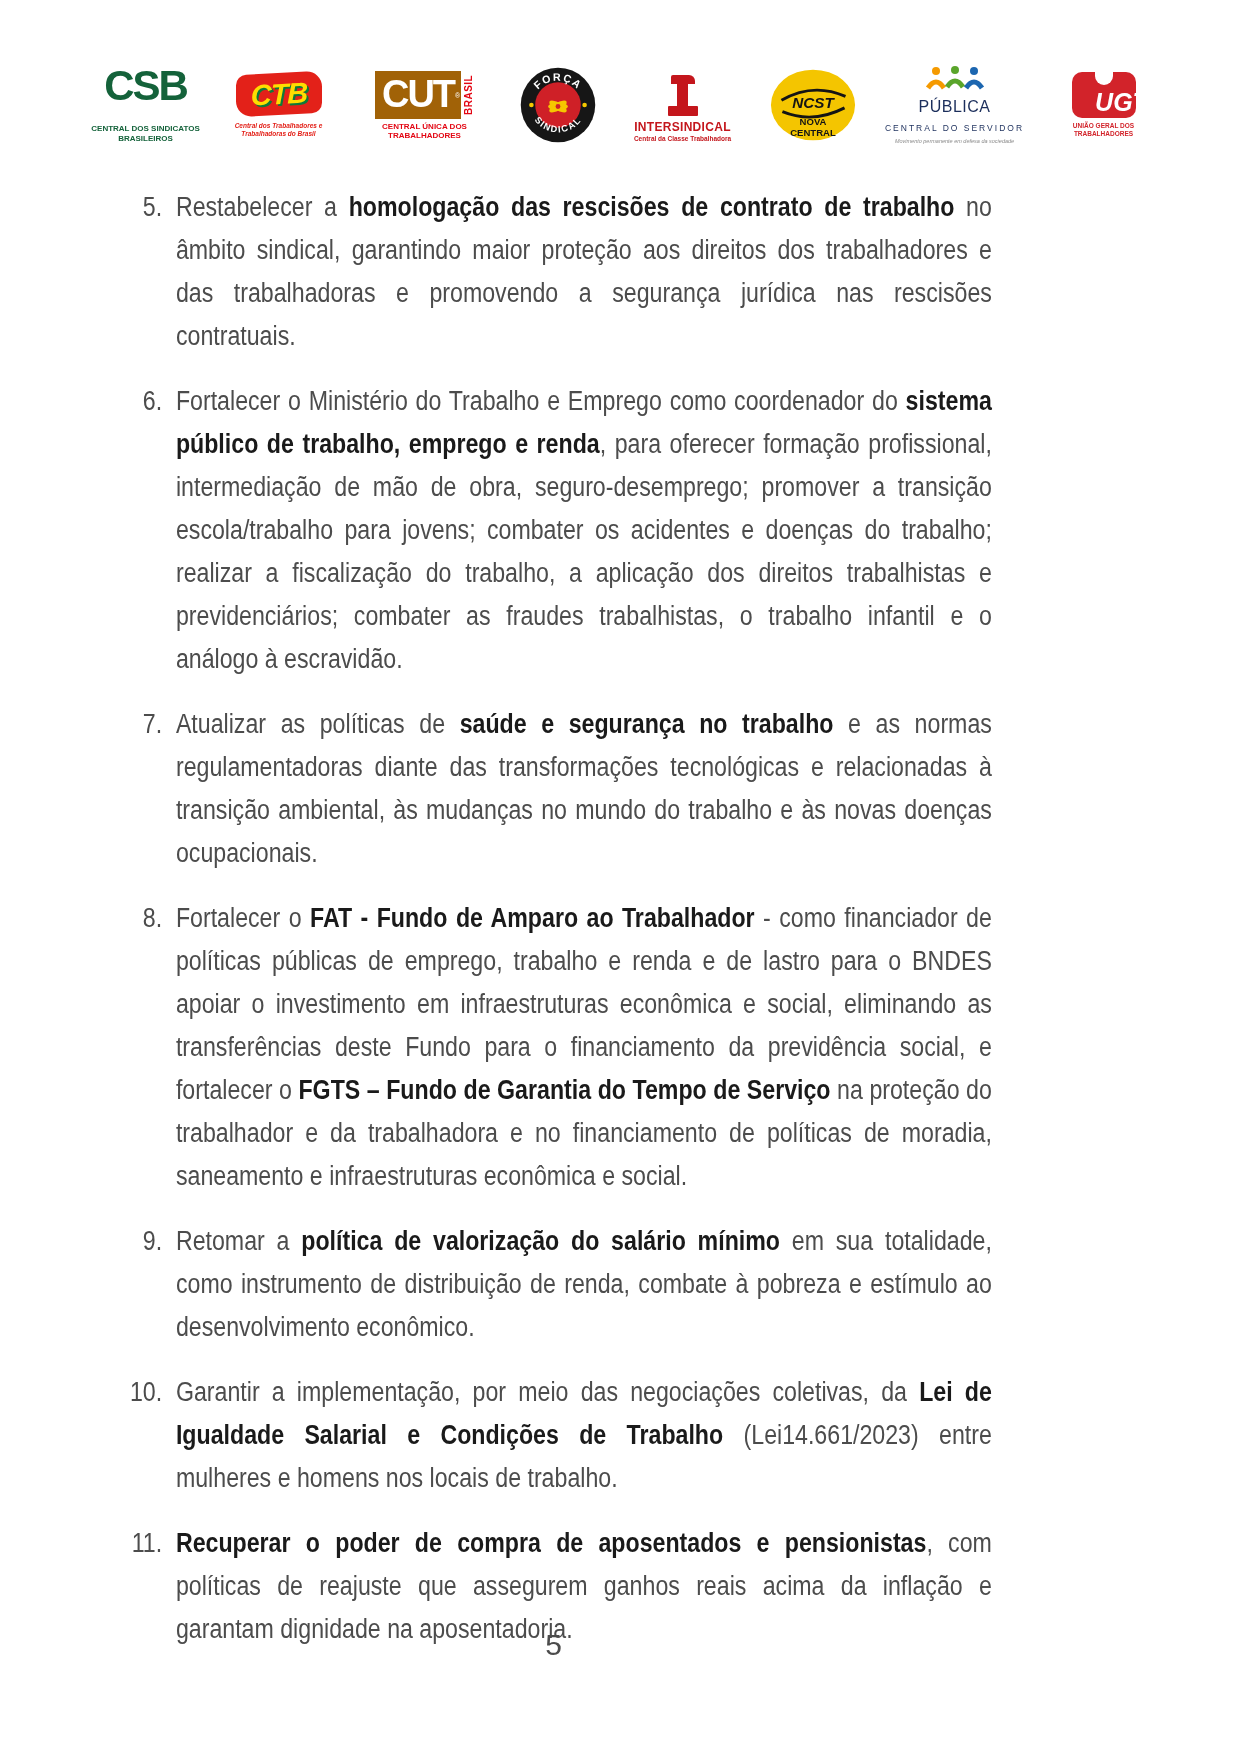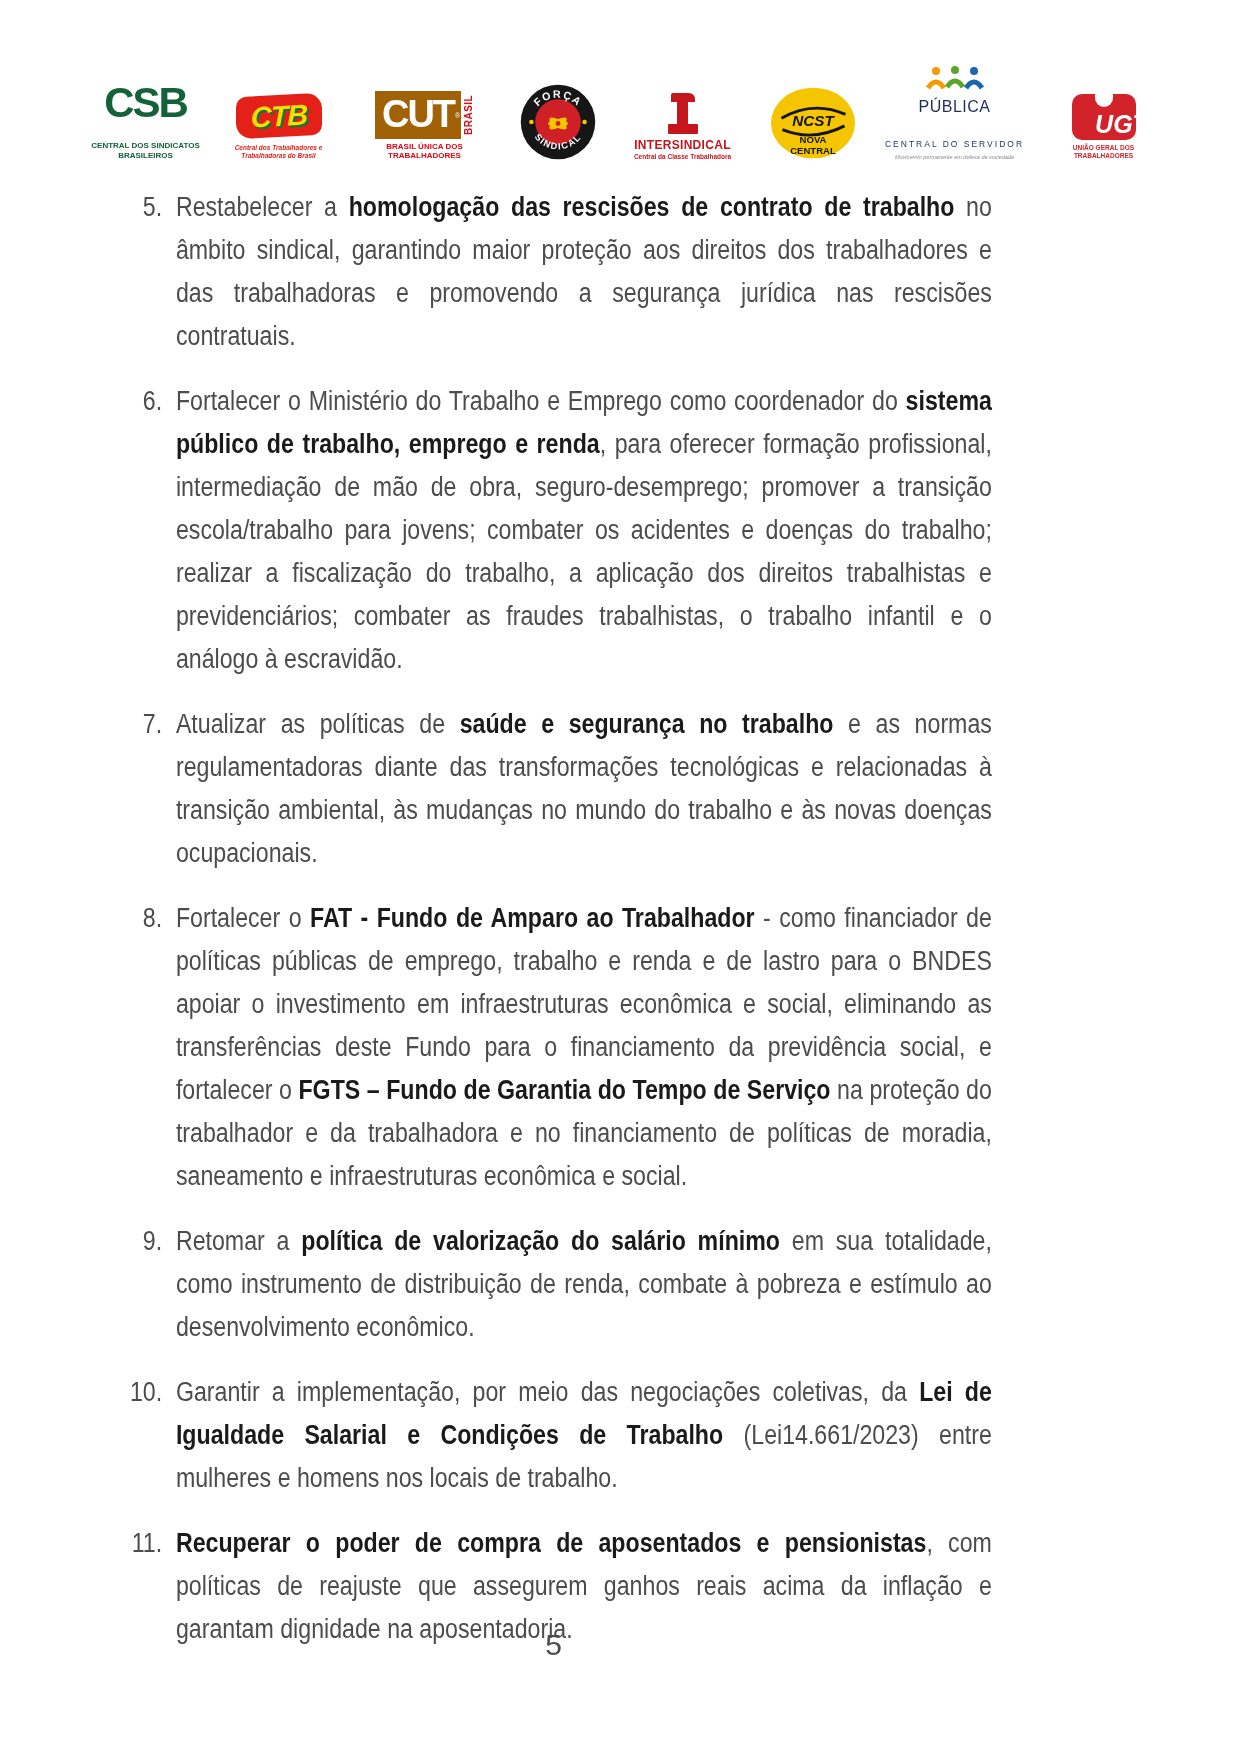--- a/index.html
+++ b/index.html
@@ -7,21 +7,21 @@
     position:relative;
     width:1241px;height:1754px;
     background:#ffffff;
     font-family:"Liberation Sans","DejaVu Sans",sans-serif;
     overflow:hidden;
   }
 
   
   .logo-strip{
     position:absolute;top:66px;left:0;width:1241px;
-    display:flex;justify-content:center;align-items:flex-end;gap:24px;
+    display:flex;justify-content:center;align-items:center;gap:24px;
   }
   .logo{flex:0 0 auto;}
 
   
   .logo-csb{width:116px;text-align:center;color:#14623a;}
   .csb-abbr{font-size:42px;font-weight:800;line-height:38px;letter-spacing:-2px;}
   .csb-caption{font-size:8px;font-weight:700;margin-top:19px;line-height:9.5px;}
 
   
   .logo-ctb{width:102px;text-align:center;}
@@ -54,21 +54,21 @@
   .inter-bot{width:30px;height:10px;background:#c4161c;border-radius:1px;}
   .inter-name{font-size:12px;font-weight:900;margin-top:4px;letter-spacing:0.3px;}
   .inter-caption{font-size:6.5px;font-weight:700;margin-top:1px;}
 
   
   .logo-ncst{width:86px;height:74px;}
 
   
   .logo-publica{width:150px;text-align:center;color:#1c2f5c;}
   .publica-name{font-size:16px;font-weight:400;line-height:25px;letter-spacing:0.5px;}
-  .publica-caption{font-size:8.5px;font-weight:500;letter-spacing:2px;margin-top:20px;}
+  .publica-caption{font-size:8.5px;font-weight:500;letter-spacing:2px;margin-top:4px;}
   .publica-tagline{font-size:5.5px;color:#8a8a8a;margin-top:5px;font-style:italic;}
 
   
   .logo-ugt{width:100px;text-align:center;}
   .ugt-mark{position:relative;width:64px;height:46px;margin:0 auto;background:#d2232a;border-radius:10px;}
   .ugt-notch{position:absolute;top:-1px;left:50%;transform:translateX(-50%);
     width:18px;height:14px;background:#ffffff;border-radius:0 0 10px 10px;}
   .ugt-text{position:absolute;bottom:1px;width:100%;text-align:center;
     font-size:25px;font-weight:900;font-style:italic;color:#ffffff;letter-spacing:0;padding-left:18px;}
   .ugt-caption{color:#d2232a;font-size:6.5px;font-weight:800;margin-top:4px;line-height:8px;}
@@ -110,21 +110,21 @@
         <span class="ctb-abbr">CTB</span>
       </div>
       <div class="ctb-caption">Central dos Trabalhadores e Trabalhadoras do Brasil</div>
     </div>
 
     <div class="logo logo-cut">
       <div class="cut-row">
         <div class="cut-box"><span>CUT</span><span class="cut-reg">®</span></div>
         <div class="cut-side">BRASIL</div>
       </div>
-      <div class="cut-caption">BRASIL ÚNICA DOS TRABALHADORES</div>
+      <div class="cut-caption">CENTRAL ÚNICA DOS TRABALHADORES</div>
     </div>
 
     <svg class="logo logo-forca" viewBox="0 0 100 100">
       <circle cx="50" cy="50" r="49" fill="#161616"></circle>
       <circle cx="50" cy="50" r="30" fill="#cf2027"></circle>
       <defs>
         <path id="fs-arc-top" d="M 16,52 A 34,34 0 0 1 84,52" fill="none"></path>
         <path id="fs-arc-bot" d="M 12,48 A 38,38 0 0 0 88,48" fill="none"></path>
       </defs>
       <text font-size="14" font-weight="bold" fill="#ffffff" letter-spacing="2" font-family="Liberation Sans, sans-serif">

